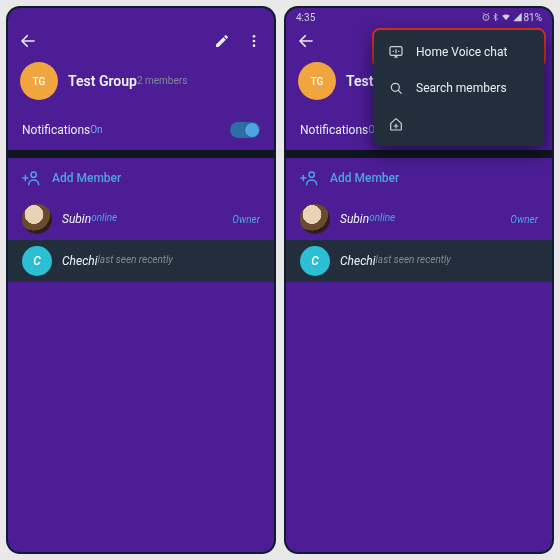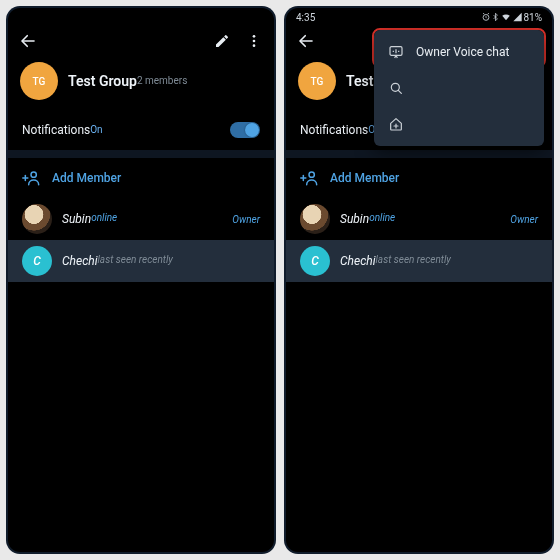--- a/index.html
+++ b/index.html
@@ -1,18 +1,18 @@
 <!DOCTYPE html>
 <html><head>
 <meta charset="utf-8">
 <style>
   * { margin:0; padding:0; box-sizing:border-box; font-family: Roboto, Arial, sans-serif; -webkit-font-smoothing:antialiased; }
   body { background:#e9e9e9; width:560px; height:560px; display:flex; gap:8px; padding:6px; }
   .phone { flex:1; background:#101c2b; border-radius:14px; overflow:hidden; position:relative; color:#dfe6ee; font-size:12px; }
-  .inner { position:absolute; inset:2px; background:#000000; border-radius:12px; overflow:hidden; }
+  .inner { position:absolute; inset:2px; background:#4c1d95; border-radius:12px; overflow:hidden; }
   
   .statusbar { height:18px; display:flex; align-items:center; justify-content:space-between; padding:0 10px; font-size:10px; color:#cfd6dd; }
   .status-right { display:flex; align-items:center; }
   .status-right svg { display:block; }
   
   .topbar { height:30px; display:flex; align-items:center; padding:0 6px; gap:4px; }
   .icon-btn { width:28px; height:28px; display:flex; align-items:center; justify-content:center; border-radius:14px; color:#e9eef3; }
   .spacer { flex:1; }
   
   .grp-header { display:flex; align-items:center; gap:10px; padding:6px 12px 10px 12px; }
@@ -199,27 +199,28 @@
       </div>
     </div>
 
     <div class="menu">
       <div class="menu-item">
         <svg width="16" height="16" viewBox="0 0 24 24" fill="none" stroke="currentColor" stroke-width="1.8" stroke-linejoin="round">
             <rect x="3" y="4" width="18" height="13" rx="2"></rect>
             <path d="M10 21l2-4 2 4"></path>
             <path d="M8 10v2M12 8v6M16 10v2"></path>
           </svg>
-        <span>Owner Voice chat</span>
+        <span>Home Voice chat</span>
       </div>
       <div class="menu-item">
         <svg width="16" height="16" viewBox="0 0 24 24" fill="none" stroke="currentColor" stroke-width="1.8" stroke-linecap="round">
             <circle cx="11" cy="11" r="6"></circle>
             <line x1="20" y1="20" x2="15.5" y2="15.5"></line>
           </svg>
+        <span>Search members</span>
       </div>
       <div class="menu-item">
         <svg width="16" height="16" viewBox="0 0 24 24" fill="none" stroke="currentColor" stroke-width="1.8" stroke-linejoin="round">
             <path d="M4 11l8-7 8 7v9a1 1 0 0 1-1 1H5a1 1 0 0 1-1-1v-9z"></path>
             <line x1="12" y1="12" x2="12" y2="18" stroke-linecap="round"></line>
             <line x1="9" y1="15" x2="15" y2="15" stroke-linecap="round"></line>
           </svg>
       </div>
     </div>
 

